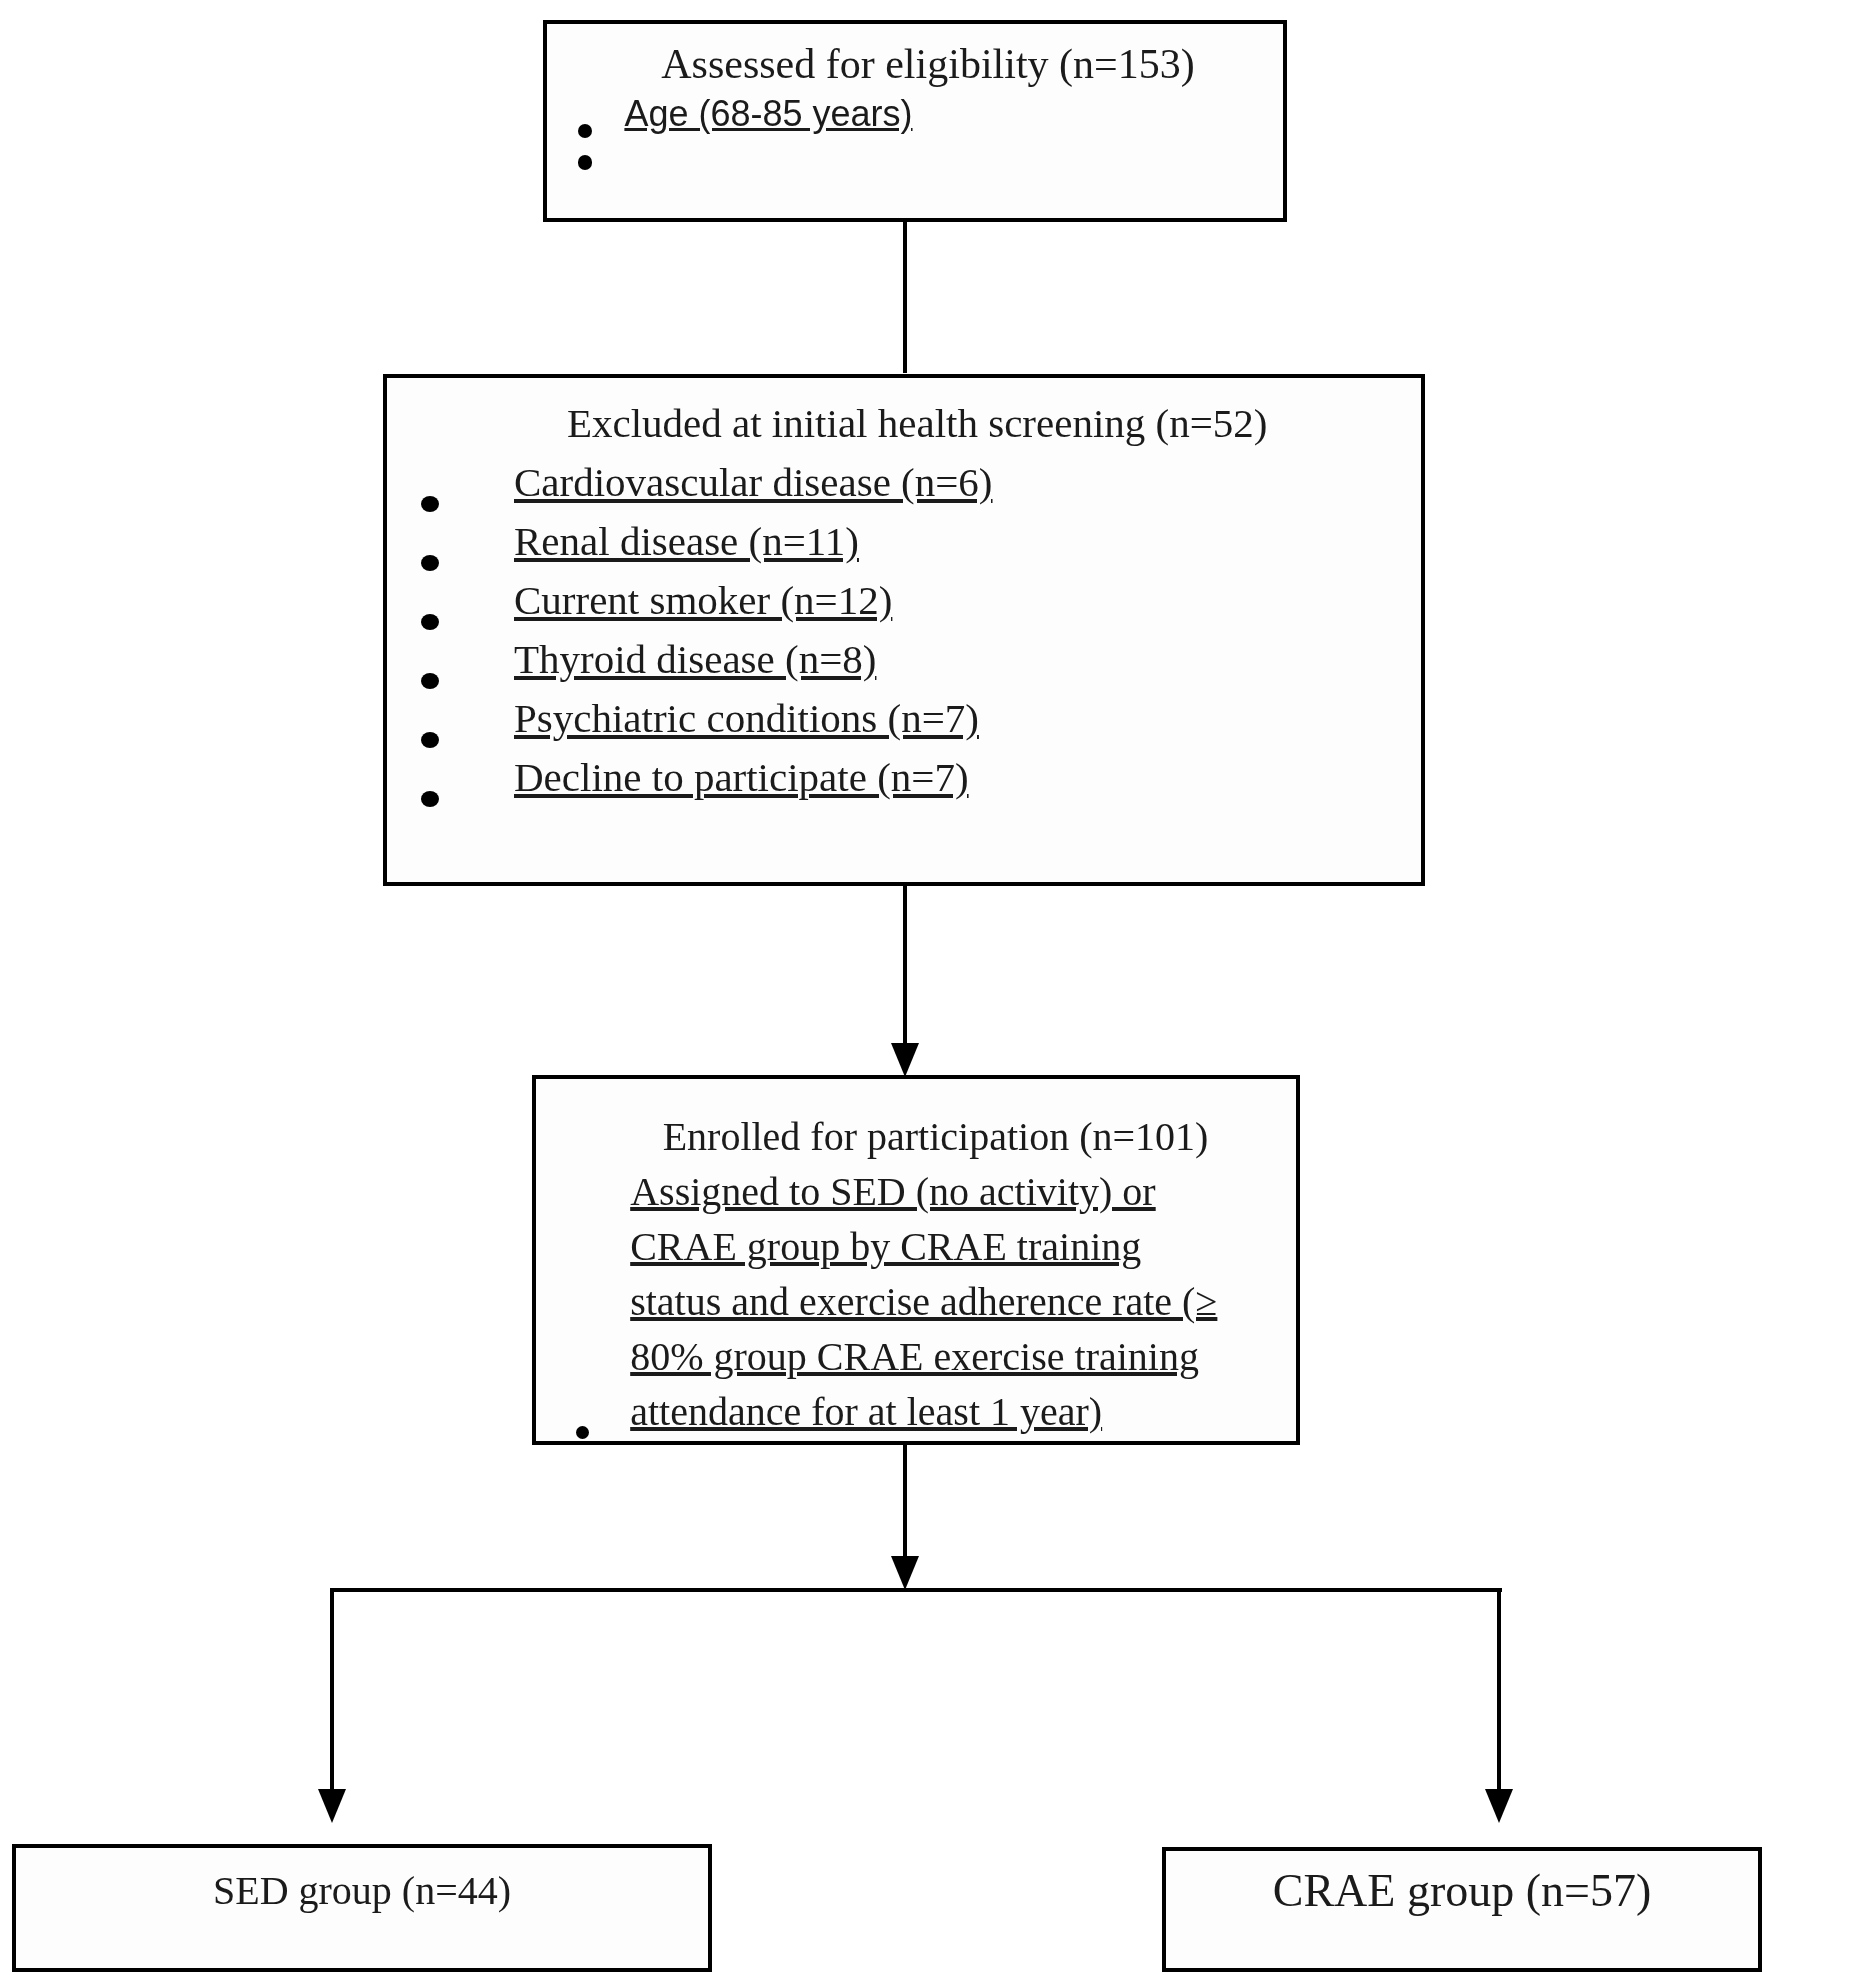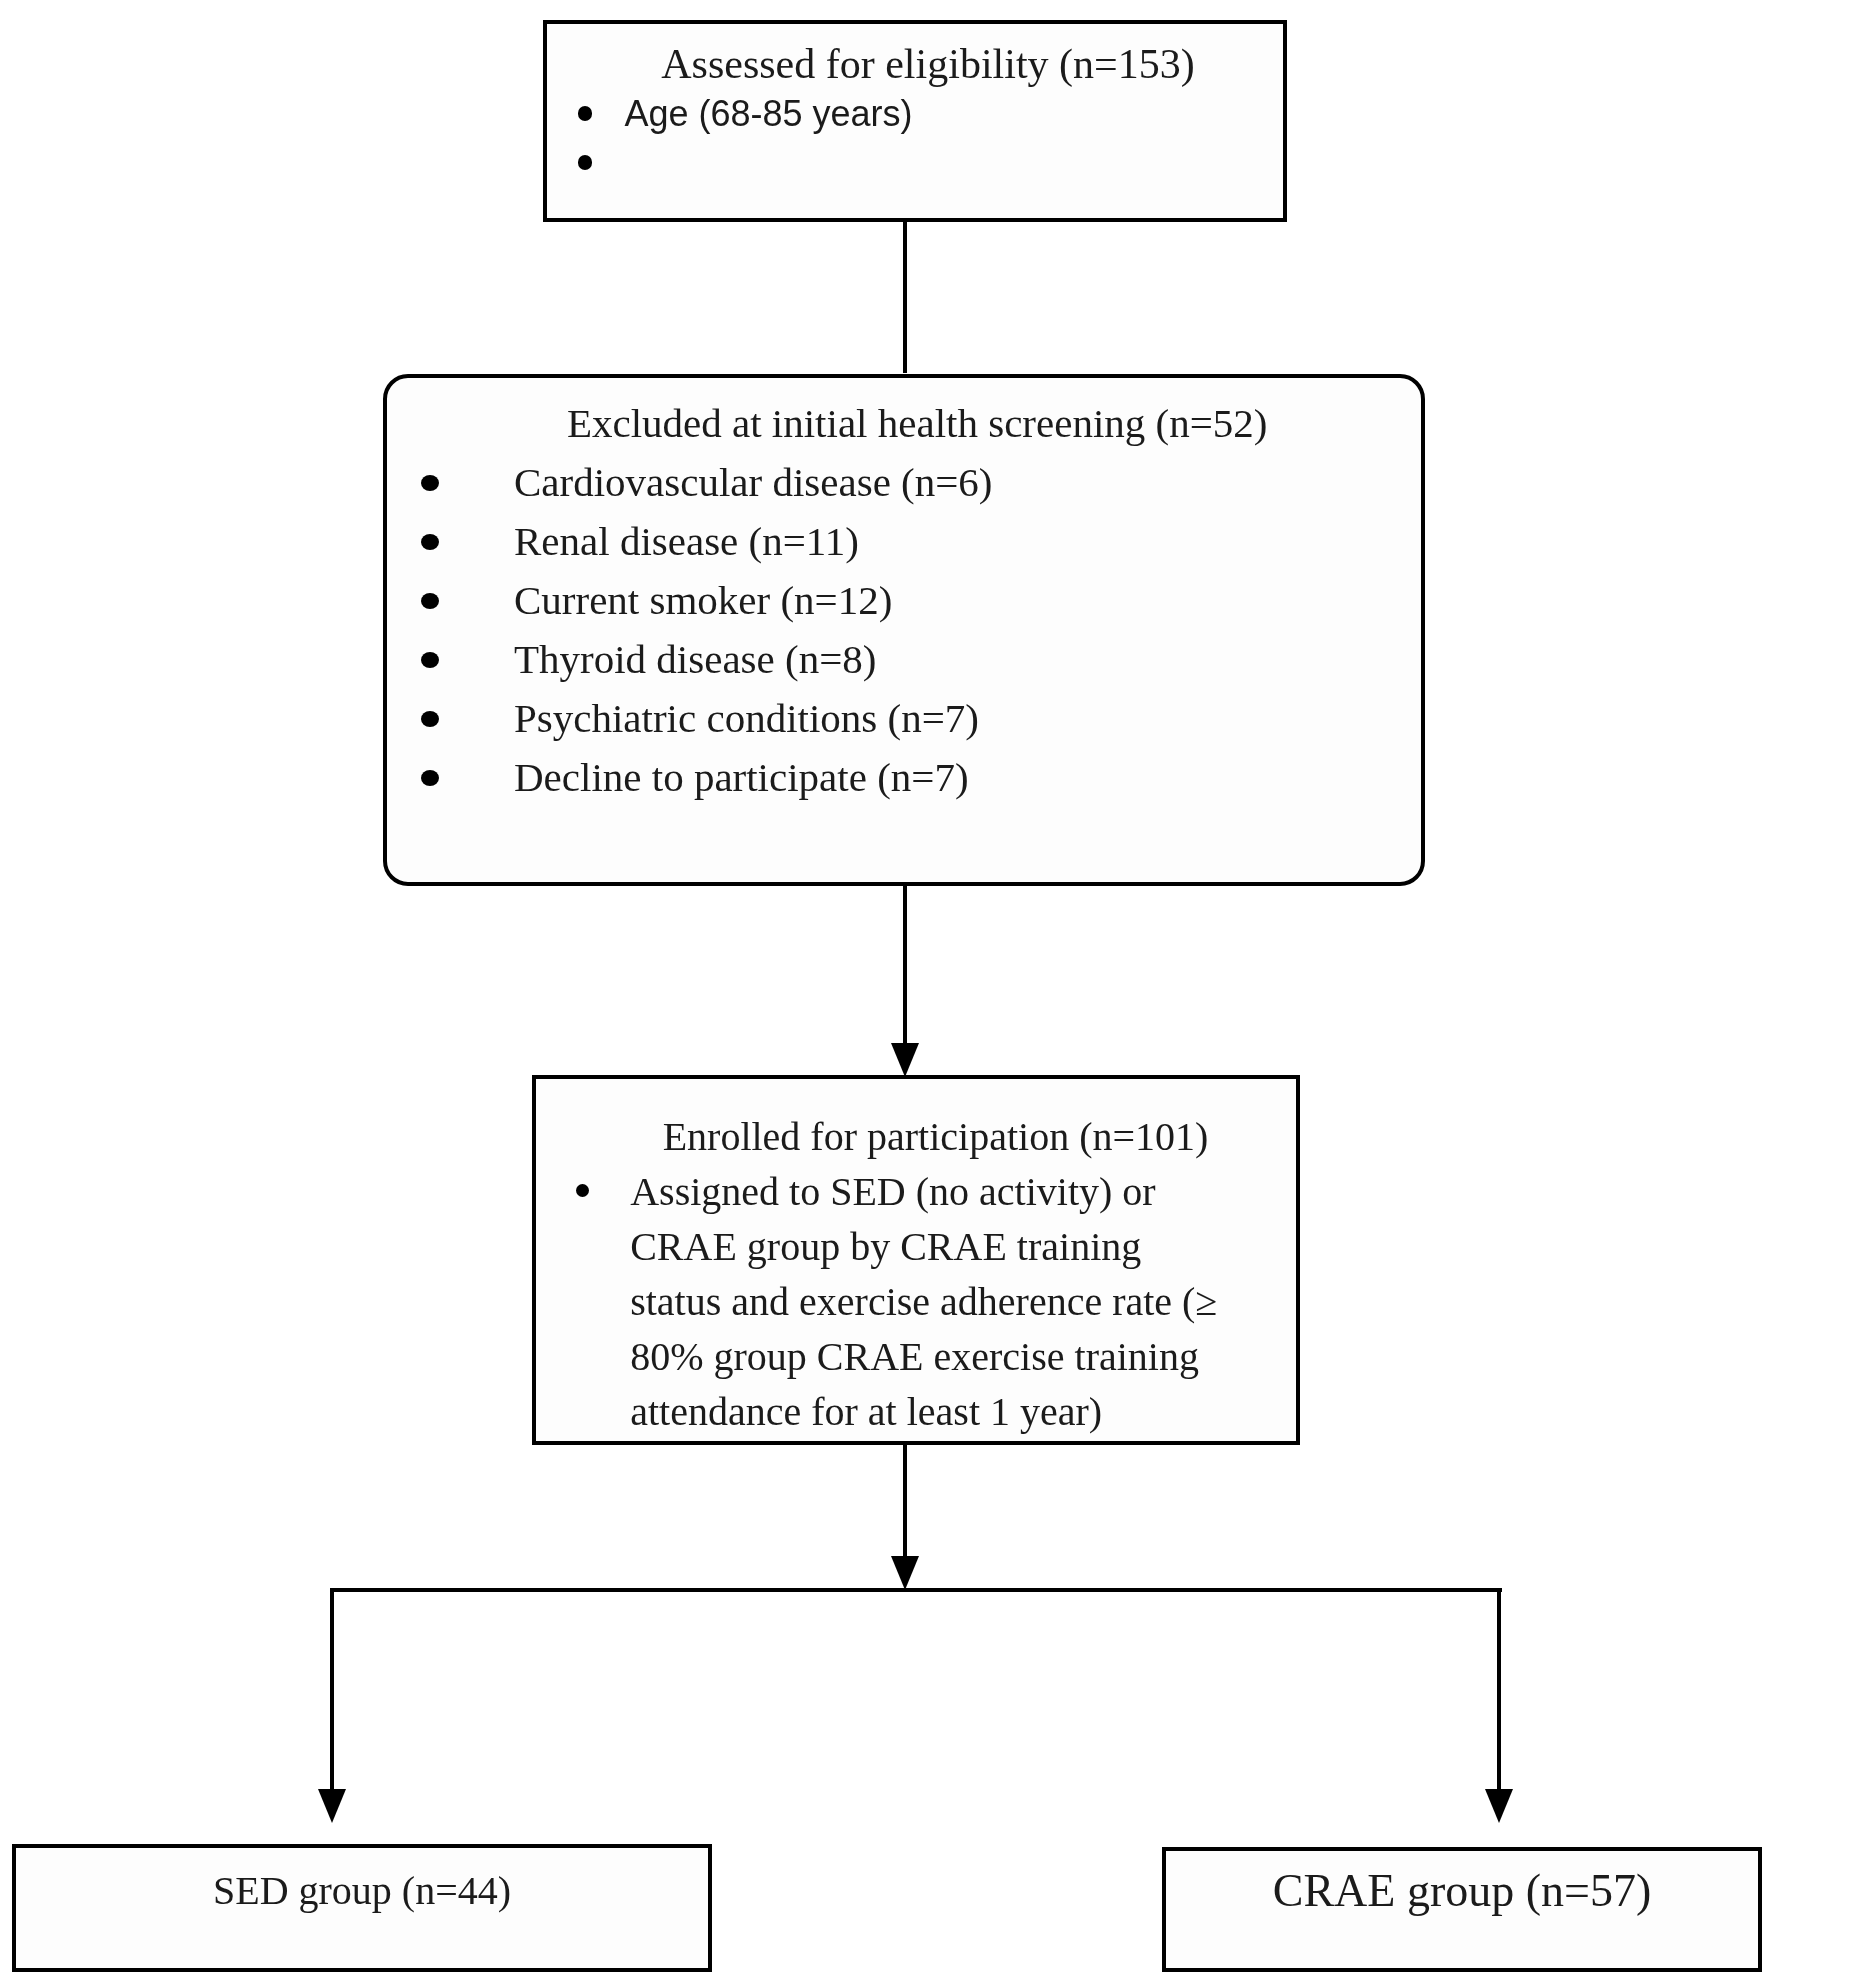--- a/index.html
+++ b/index.html
@@ -23,39 +23,39 @@
   
   #box-eligibility { left: 543px; top: 20px; width: 744px; height: 202px;
     font-size: 42px; line-height: 49px; padding-top: 16px; }
   #box-eligibility .title { margin-left: 26px; }
   #box-eligibility .bullet { font-family: "Liberation Sans", sans-serif; font-size: 36px; }
   #box-eligibility .dot { margin-left: 31px; width: 14.4px; height: 14.4px; margin-top: 17.4px; }
   #box-eligibility .btext { margin-left: 32px; }
 
   
   #box-excluded { left: 383px; top: 374px; width: 1042px; height: 512px;
-    font-size: 41px; line-height: 59px; padding-top: 16px; border-radius: 25px; }
+    font-size: 41px; line-height: 59px; padding-top: 16px; }
   #box-excluded .title { margin-left: 26.4px; }
   #box-excluded .dot { margin-left: 34px; width: 18px; height: 16px; margin-top: 21.6px; }
   #box-excluded .btext { margin-left: 75px; }
 
   
   #box-enrolled { left: 532px; top: 1075px; width: 768px; height: 370px;
     font-size: 40px; line-height: 55px; padding-top: 30px; }
   #box-enrolled .title { margin-left: 39px; }
   #box-enrolled .dot { margin-left: 40px; width: 13.2px; height: 13.2px; margin-top: 20px; }
   #box-enrolled .btext { margin-left: 41px; white-space: pre-line; }
 
   
   #box-sed  { left: 12px;  top: 1844px; width: 700px; height: 128px;
     font-size: 40px; line-height: 53px; padding-top: 15.6px; text-align: center; }
   #box-crae { left: 1162px; top: 1847px; width: 600px; height: 125px;
     font-size: 46px; line-height: 53px; padding-top: 13.2px; text-align: center; }
 
-  .bullet { display: flex; align-items: flex-start; }
+  .bullet { display: flex; align-items: flex-end; text-decoration: underline; }
   .dot { flex: 0 0 auto; background: #000; border-radius: 50%; }
 
   
   .vline, .hline { position: absolute; background: #000; }
   .arrowhead {
     position: absolute; width: 0; height: 0;
     border-left: 14.4px solid transparent;
     border-right: 14.4px solid transparent;
     border-top: 34px solid #000;
   }

